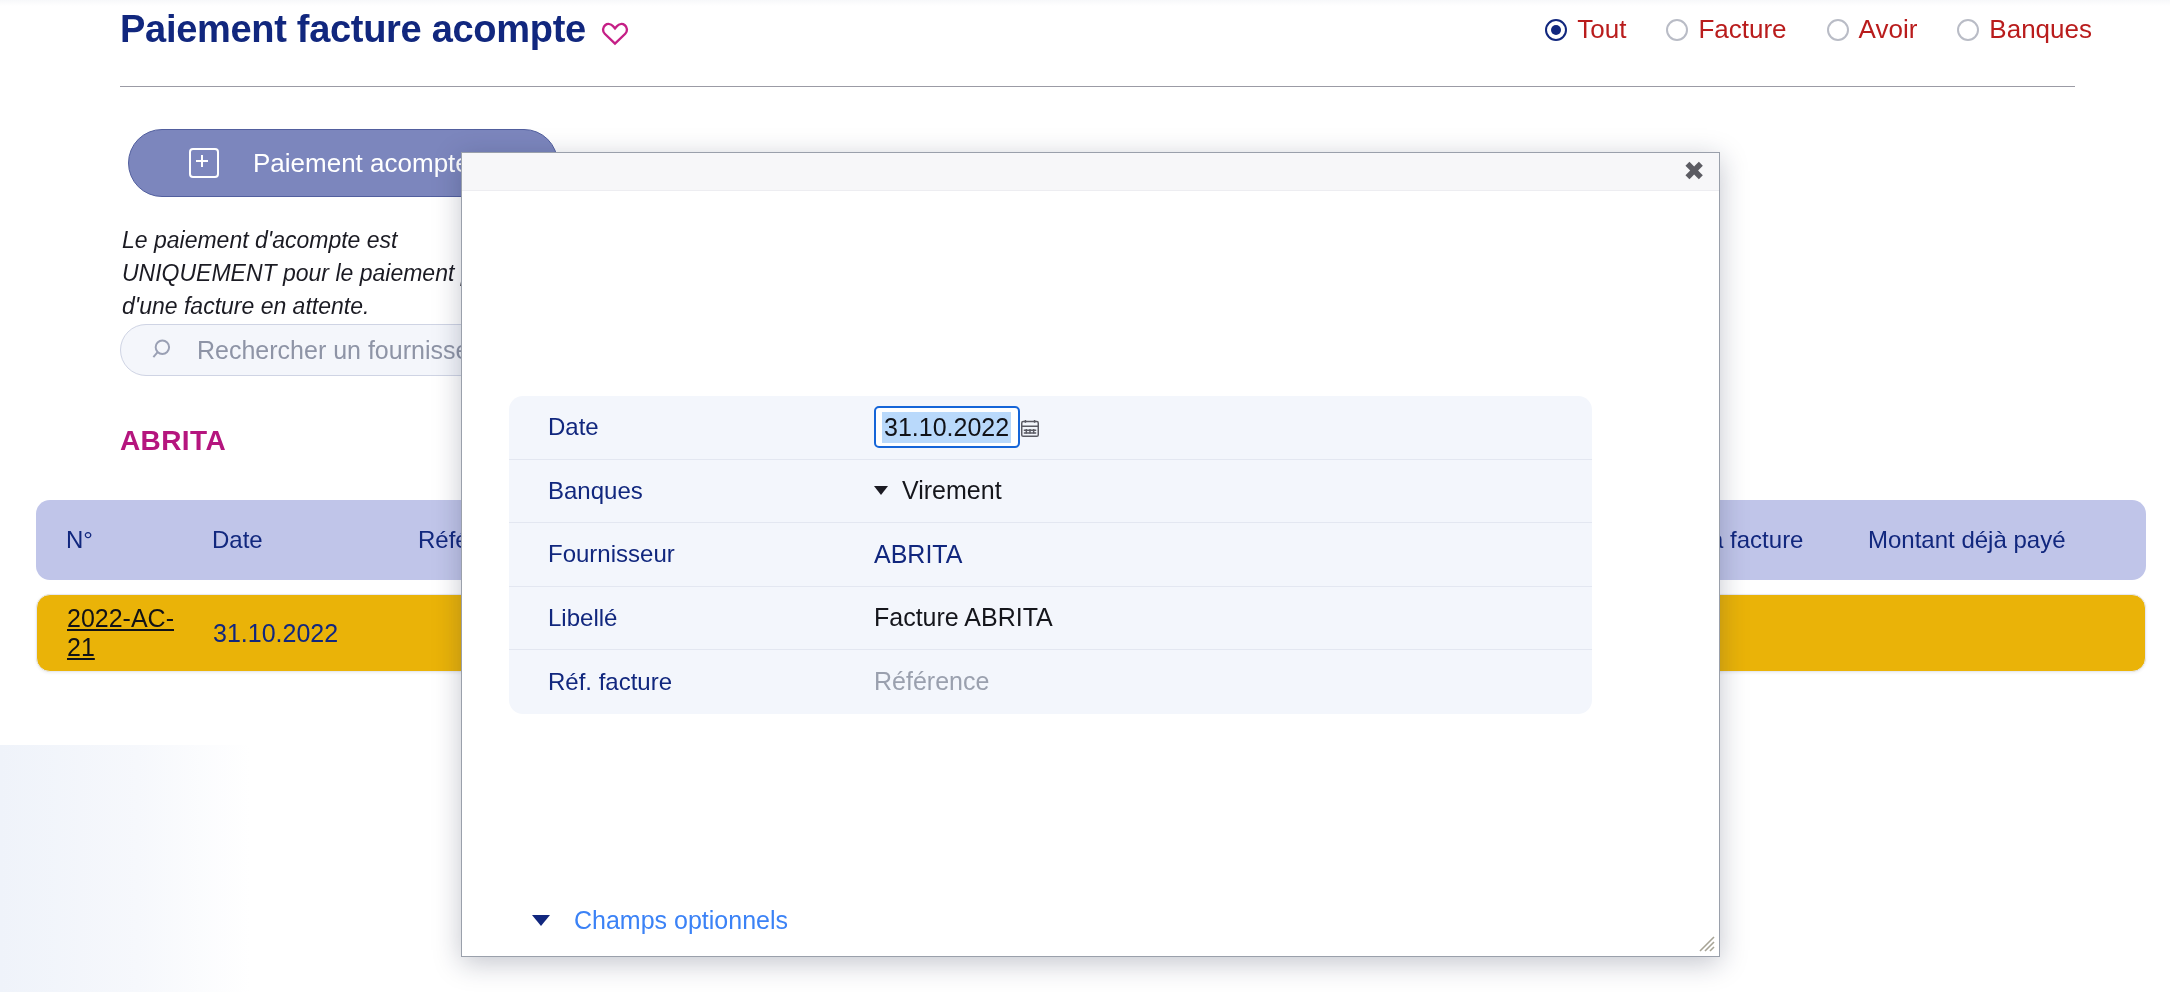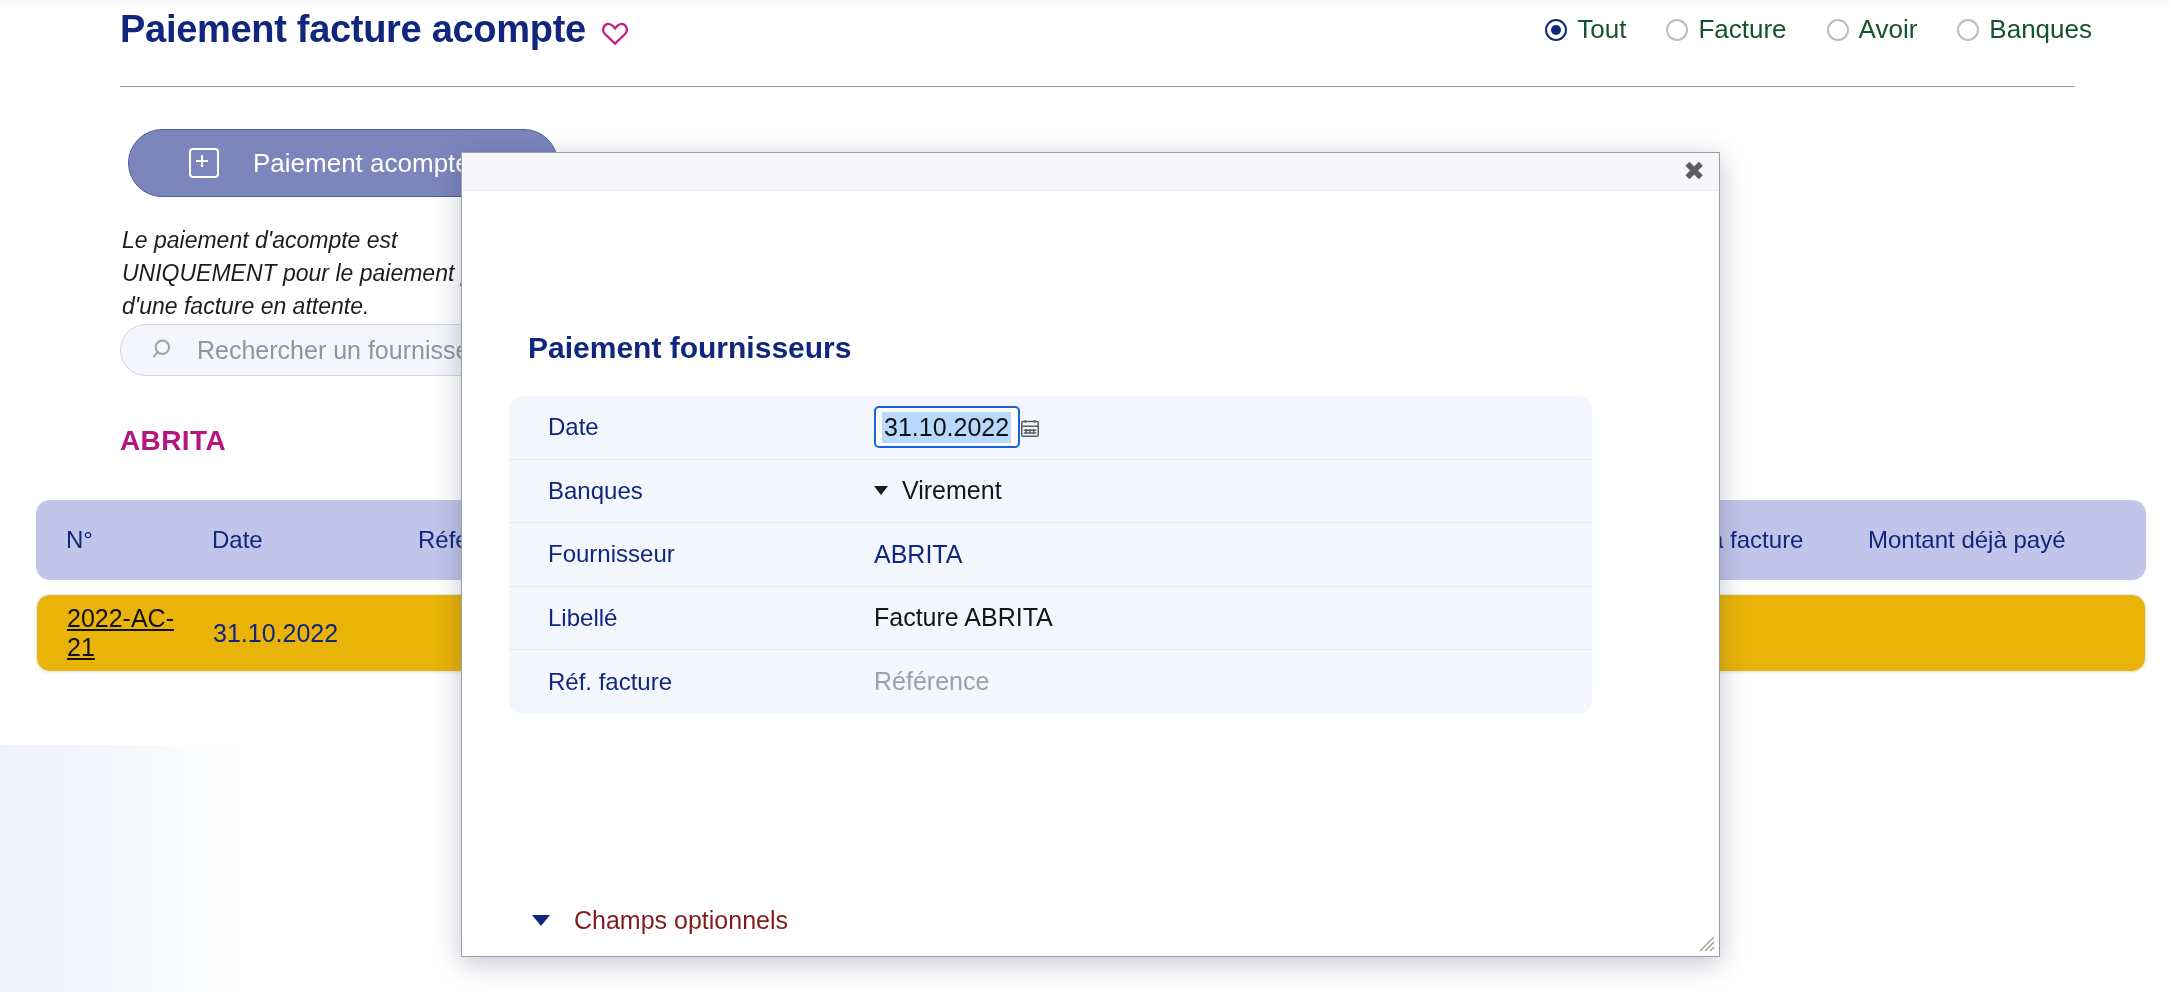--- a/index.html
+++ b/index.html
@@ -86,21 +86,21 @@
   .radio-item.checked .radio-circle::after {
     content: "";
     position: absolute;
     left: 4px; top: 4px;
     width: 10px; height: 10px;
     border-radius: 50%;
     background: #11277e;
   }
   .radio-label {
     font-size: 26px;
-    color: #14532d;
+    color: #b91c1c;
     font-weight: 400;
     white-space: nowrap;
     text-align: center;
   }
 
   
   .acompte-btn {
     position: absolute;
     left: 128px; top: 129px;
     width: 430px; height: 68px;
@@ -354,21 +354,21 @@
     cursor: pointer;
   }
   .optional-toggle .caret-down {
     border-top-color: #11277e;
     border-left-width: 9px;
     border-right-width: 9px;
     border-top-width: 11px;
   }
   .optional-label {
     font-size: 25px;
-    color: #7f1d1d;
+    color: #3b82f6;
   }
 
   .resize-grip {
     position: absolute;
     right: 3px; bottom: 3px;
     width: 22px; height: 22px;
     cursor: nwse-resize;
   }
 </style>
 </head>
@@ -447,21 +447,20 @@
   </div>
 </div>
 
 <div class="bl-panel"></div>
 
 <div class="modal">
   <div class="modal-titlebar">
     <span class="modal-close">✖</span>
   </div>
 
-  <div class="modal-heading">Paiement fournisseurs</div>
 
   <div class="form-panel">
 
     <div class="form-row">
       <div class="form-label">Date</div>
       <div class="form-value">
         <div class="date-field">
           <span class="date-text">31.10.2022</span>
           <span class="cal-icon">
             <svg viewBox="0 0 24 24" width="22" height="22" fill="none" stroke="#5a5a63" stroke-width="1.6">

